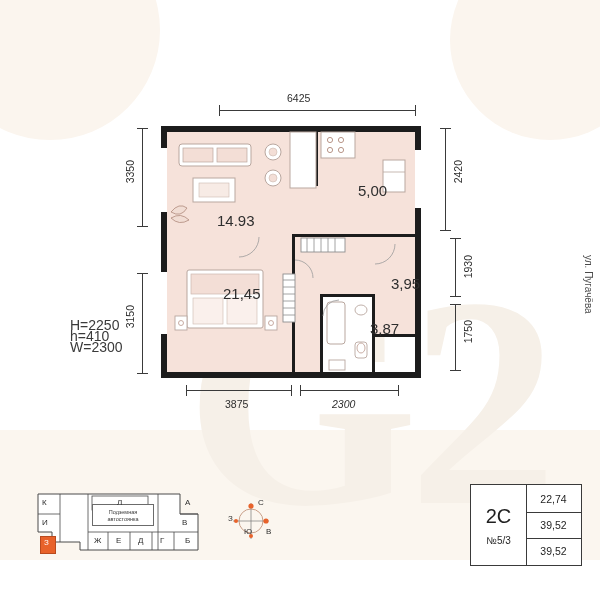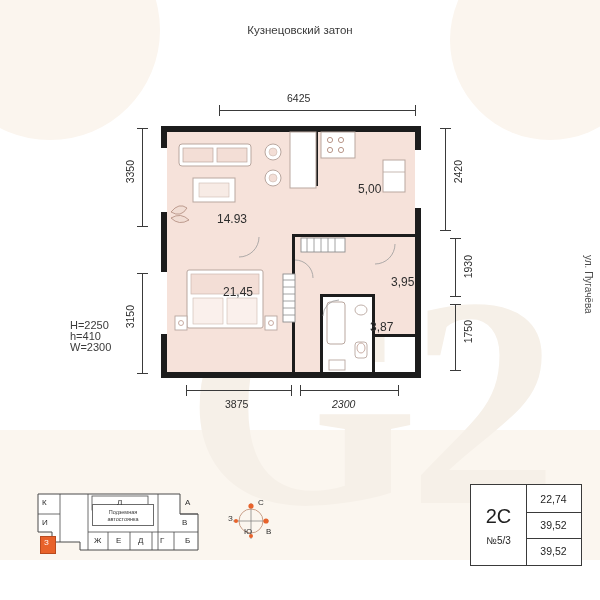--- a/index.html
+++ b/index.html
@@ -14,28 +14,28 @@
   .title{position:absolute;left:0;top:24px;width:600px;text-align:center;font-size:11.5px;color:#3b3b3b;z-index:5;}
   .street-right{position:absolute;right:6px;top:255px;font-size:10px;color:#4a4a4a;writing-mode:vertical-rl;z-index:5;}
 
   
   .plan{position:absolute;left:155px;top:120px;width:275px;height:260px;z-index:3;}
 
   .wall{position:absolute;background:#1c1c1c;}
   .room{position:absolute;background:#f6e2da;}
   .roomw{position:absolute;background:#ffffff;}
 
-  .lbl{position:absolute;font-size:12px;color:#2e2e2e;z-index:6;padding-left:8px;}
+  .lbl{position:absolute;font-size:15px;color:#2e2e2e;z-index:6;padding-left:8px;}
 
   
   .dim{position:absolute;font-size:10.5px;color:#2e2e2e;z-index:6;}
   .dimv{position:absolute;font-size:10.5px;color:#2e2e2e;writing-mode:vertical-rl;transform:rotate(180deg);z-index:6;}
   .dline{position:absolute;background:#3a3a3a;z-index:5;}
 
-  .note{position:absolute;left:70px;top:320px;font-size:11px;color:#3a3a3a;line-height:11px;z-index:6;}
+  .note{position:absolute;left:70px;top:320px;font-size:14px;color:#3a3a3a;line-height:11px;z-index:6;}
 
   
   .keyplan{position:absolute;left:30px;top:480px;width:180px;height:90px;z-index:6;}
   .kp-label{position:absolute;font-size:8px;color:#2e2e2e;}
   .kp-park{position:absolute;left:62px;top:24px;width:62px;height:22px;border:1px solid #6b6b6b;background:#fff;font-size:5.5px;color:#3a3a3a;text-align:center;line-height:7px;padding-top:4px;box-sizing:border-box;}
   .kp-hl{position:absolute;background:#e8622a;border:1px solid #b94a1e;}
 
   
   .compass{position:absolute;left:228px;top:498px;width:46px;height:46px;z-index:6;}
 
@@ -52,21 +52,20 @@
 </head>
 <body>
 
 <div class="root">
 
   <div class="blob" style="left:-60px;top:-80px;width:220px;height:220px;"></div>
   <div class="blob" style="left:450px;top:-60px;width:200px;height:200px;"></div>
   <div class="wm2"></div>
   <div class="wm">G2</div>
 
-  <div class="title">Кузнецовский затон</div>
   <div class="street-right">ул. Пугачёва</div>
 
   <div class="plan">
 
     <div class="room" style="left:12px;top:12px;width:150px;height:105px;"></div>
     <div class="room" style="left:162px;top:12px;width:98px;height:105px;"></div>
     <div class="room" style="left:12px;top:117px;width:128px;height:135px;"></div>
     <div class="room" style="left:140px;top:117px;width:120px;height:60px;"></div>
     <div class="roomw" style="left:168px;top:177px;width:50px;height:75px;"></div>
     <div class="room" style="left:140px;top:177px;width:28px;height:75px;"></div>

